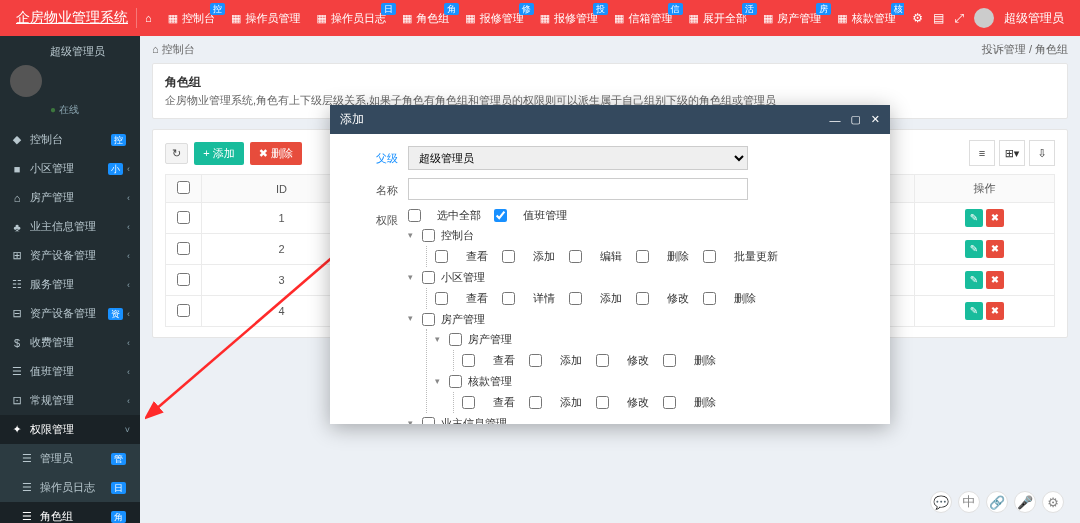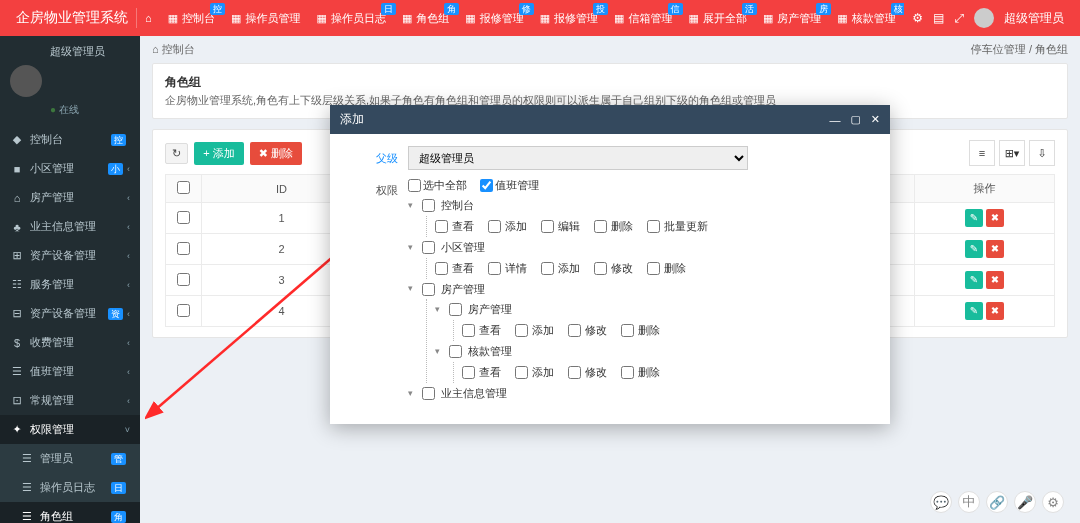--- a/index.html
+++ b/index.html
@@ -1,18 +1,18 @@
 <!DOCTYPE html>
 <html><head>
 <meta charset="utf-8">
 <style>
 * { margin: 0; padding: 0; box-sizing: border-box; }
 body { font-family: "Microsoft YaHei", Arial, sans-serif; font-size: 12px; color: #333; background: #fff; overflow: hidden; width: 1080px; height: 523px; position: relative; }
 .header { height: 36px; background: #f34040; color: #fff; display: flex; align-items: center; padding: 0 8px; }
-.brand { font-size: 14px; font-weight: 500; padding: 0 8px; white-space: nowrap; }
+.brand { font-size: 14px; font-weight: 500; padding: 0 8px; white-space: nowrap; text-decoration: underline; }
 .nav { display: flex; align-items: center; flex: 1; overflow: hidden; }
 .nav-item { position: relative; padding: 0 8px; height: 36px; display: flex; align-items: center; gap: 4px; white-space: nowrap; cursor: pointer; font-size: 11px; }
 .nav-item .badge { position: absolute; top: 3px; right: -2px; background: #1890ff; color: #fff; font-size: 9px; padding: 0 3px; border-radius: 2px; line-height: 12px; }
 .nav-sep { width: 1px; height: 20px; background: rgba(255,255,255,.3); }
 .header-right { display: flex; align-items: center; gap: 10px; padding: 0 8px; }
 .header-right .icon-btn { cursor: pointer; font-size: 12px; }
 .avatar-sm { width: 20px; height: 20px; border-radius: 50%; background: #ccc; }
 
 .sidebar { position: absolute; left: 0; top: 36px; bottom: 0; width: 140px; background: #222d32; color: #b8c7ce; }
 .user-panel { display: flex; align-items: center; gap: 8px; padding: 8px 10px; }
@@ -60,21 +60,21 @@
 .form-row { display: flex; align-items: flex-start; margin-bottom: 8px; }
 .form-row label { width: 60px; text-align: right; padding-right: 10px; color: #1890ff; font-size: 11px; padding-top: 5px; }
 .form-row label.plain { color: #555; }
 .form-row .control { flex: 1; }
 .form-row select, .form-row input[type=text] { width: 340px; border: 1px solid #ccc; padding: 4px 6px; font-size: 11px; }
 .tree { font-size: 11px; line-height: 1.9; }
 .tree .node { display: flex; align-items: center; gap: 4px; }
 .tree .children { margin-left: 18px; border-left: 1px dotted #bbb; padding-left: 8px; }
 .tree input[type=checkbox] { margin-right: 2px; }
 .tree .caret { cursor: pointer; font-size: 9px; color: #888; width: 10px; display: inline-block; }
-.check-label { display: inline-flex; align-items: center; gap: 2px; margin-right: 10px; font-size: 11px; }
+.check-label { display: inline-flex; align-items: center; gap: 16px; margin-right: 10px; font-size: 11px; }
 .modal-footer { border-top: 1px solid #eee; padding: 8px 18px 10px 78px; display: flex; gap: 8px; }
 
 .arrow { position: absolute; left: 145px; top: 245px; z-index: 50; pointer-events: none; }
 
 .float-icons { position: absolute; right: 16px; bottom: 10px; display: flex; gap: 6px; color: #888; font-size: 13px; }
 .float-icons span { width: 22px; height: 22px; border: 1px solid #e0e0e0; border-radius: 50%; display: flex; align-items: center; justify-content: center; background: #fff; cursor: pointer; }
 </style>
 </head>
 <body>
 
@@ -227,21 +227,21 @@
           <span class="mi-badge">角</span>
         </div>
         <div class="menu-item"></div>
       </div>
     </div>
 </div>
 
 <div class="main">
   <div class="breadcrumb-bar">
     <div><span>⌂ </span><span>控制台</span></div>
-    <div>停车位管理 / 角色组</div>
+    <div>投诉管理 / 角色组</div>
   </div>
   <div class="content">
     <div class="box">
       <div class="box-title">角色组</div>
       <div class="box-desc">企房物业管理系统,角色有上下级层级关系,如果子角色有角色组和管理员的权限则可以派生属于自己组别下级的角色组或管理员</div>
     </div>
     <div class="box">
       <div class="toolbar">
         <button class="btn btn-default btn-sm">
             <span>↻</span>
@@ -304,20 +304,24 @@
   <div class="modal-header">
     <span class="title">添加</span>
     <span class="ctrl">—</span>
     <span class="ctrl">▢</span>
     <span class="ctrl">✕</span>
   </div>
   <div class="modal-body">
     <div class="form-row">
       <label>父级</label>
       <div class="control"><select><option>超级管理员</option></select></div>
+    </div>
+    <div class="form-row">
+      <label class="plain">名称</label>
+      <div class="control"><input type="text" style=""></div>
     </div>
     <div class="form-row">
       <label class="plain">权限</label>
       <div class="control">
         <span class="check-label">
             <input type="checkbox" style="">
             <span>选中全部</span>
           </span>
         <span class="check-label">
             <input type="checkbox" checked="" style="accent-color: rgb(24, 144, 255);">

